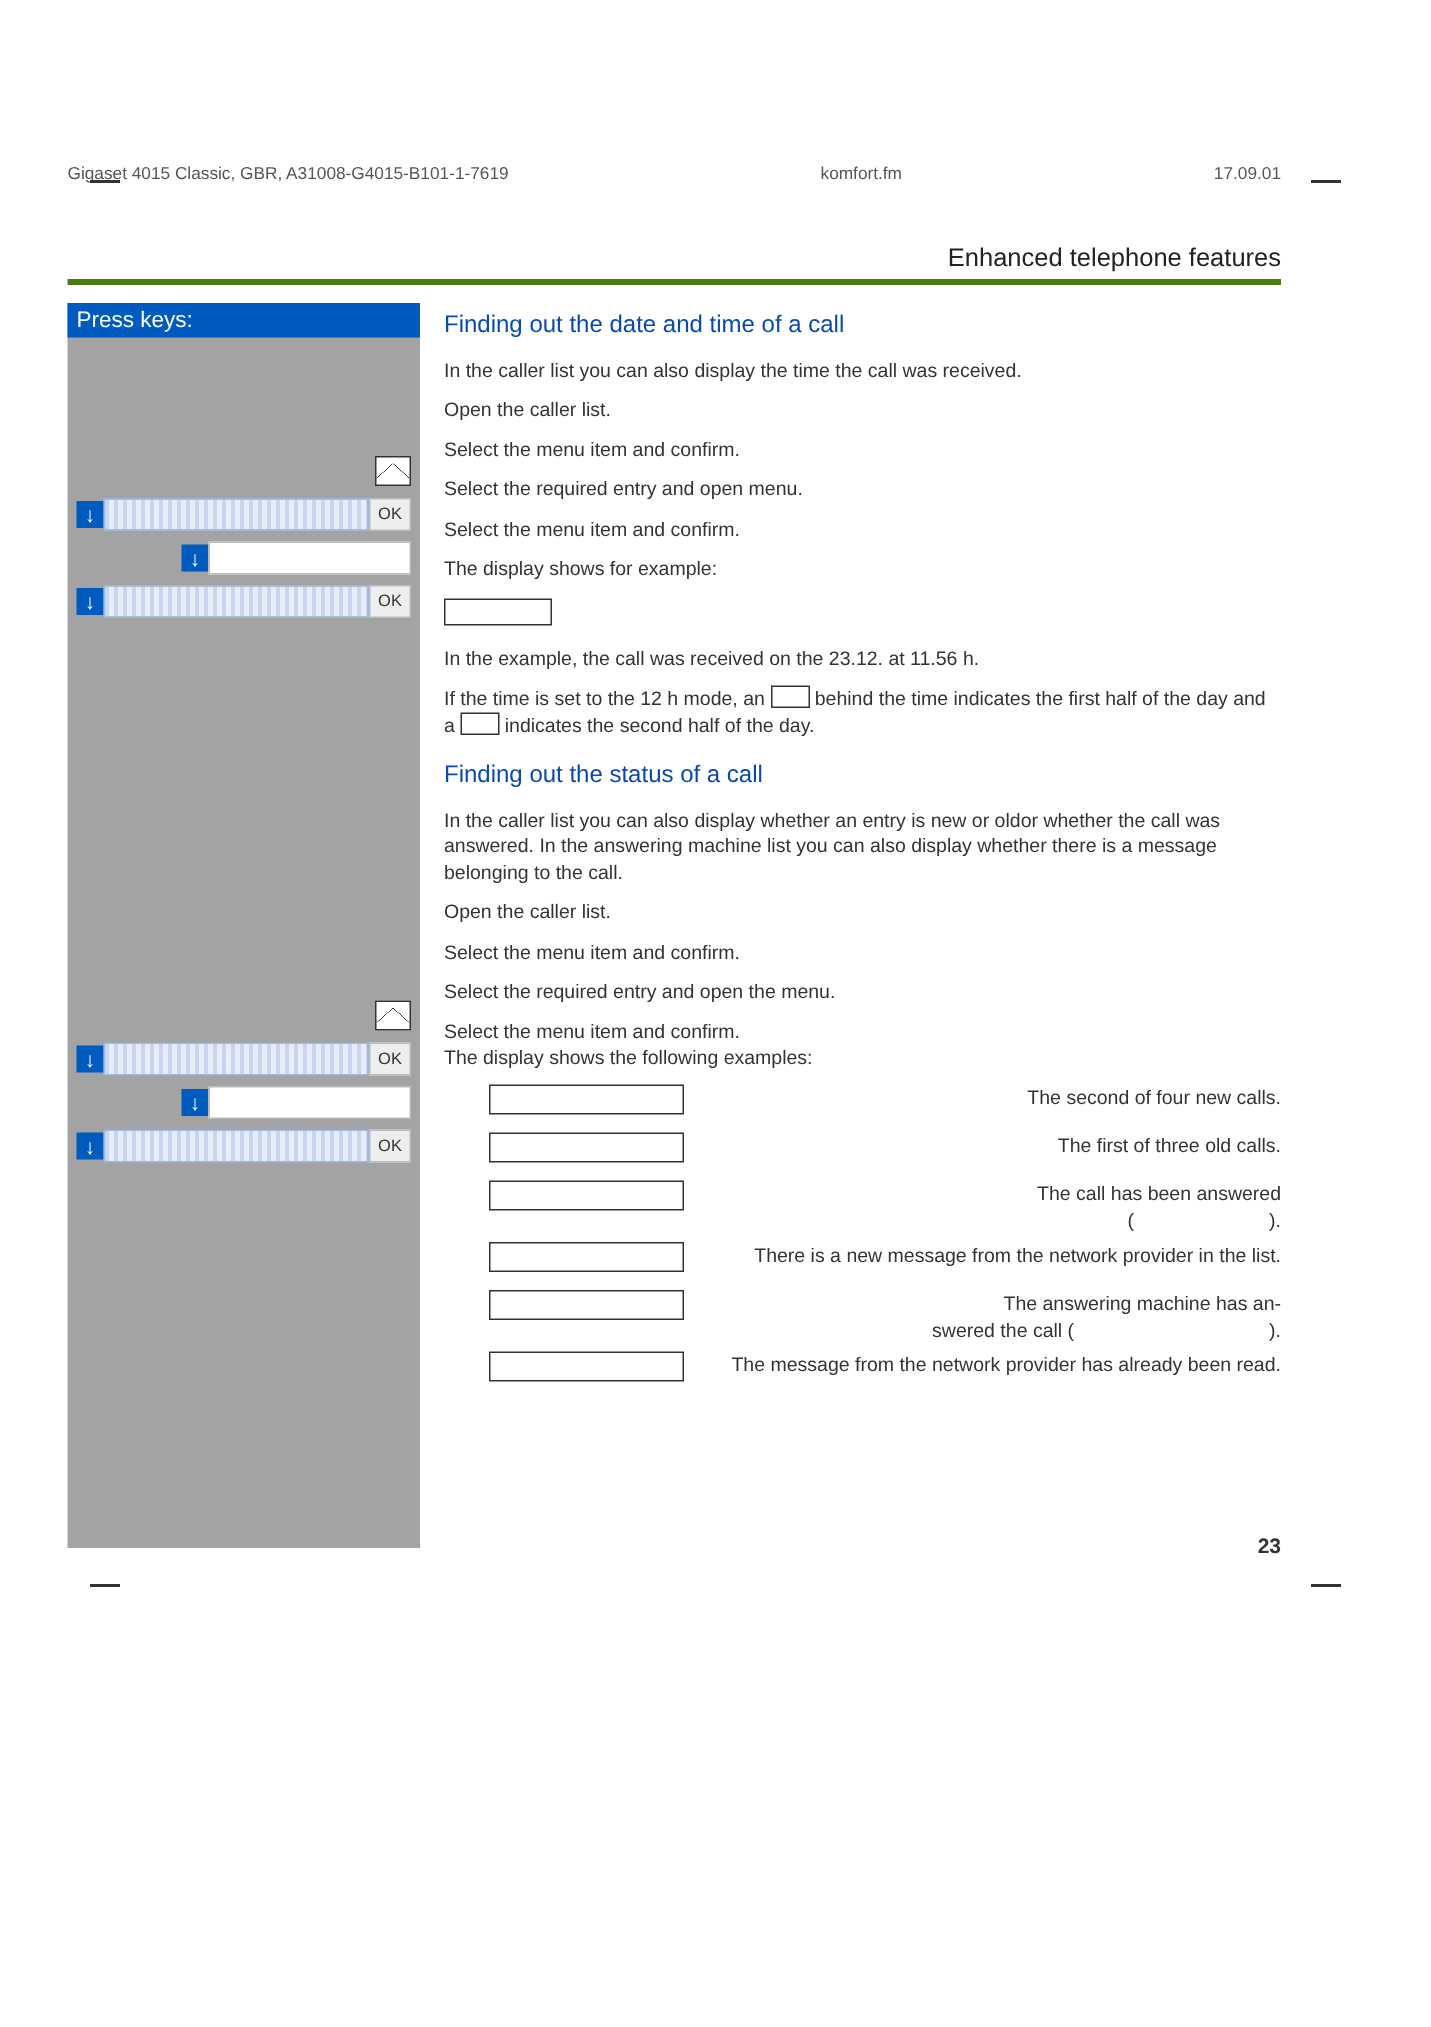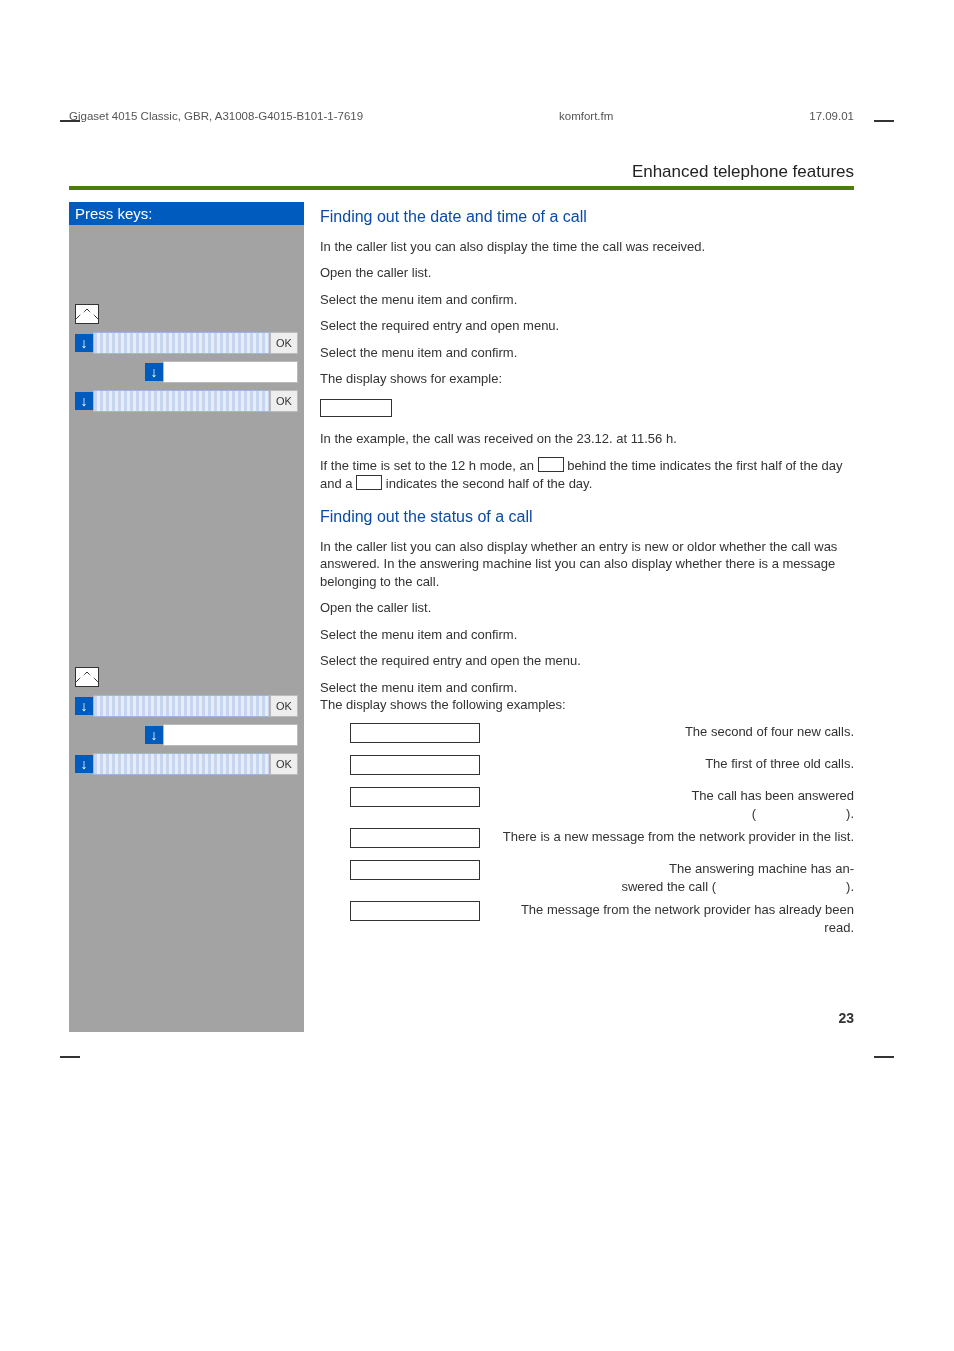--- a/index.html
+++ b/index.html
@@ -7,21 +7,21 @@
     padding: 0;
     background: #fff;
     font-family: Arial, Helvetica, sans-serif;
     color: #333;
   }
   .page {
     width: 954px;
     height: 1138px;
     position: relative;
     box-sizing: border-box;
-    padding: 110px 100px 0 69px;
+    padding: 110px 100px 0 45px;
   }
   .header-line {
     display: flex;
     justify-content: space-between;
     font-size: 11.5px;
     color: #555;
     margin-bottom: 40px;
   }
   .section-title {
     text-align: right;
@@ -44,21 +44,21 @@
   }
   .presskeys {
     background: #005bbf;
     color: #fff;
     font-size: 15px;
     padding: 3px 6px;
     margin: -6px -6px 10px -6px;
   }
   .leftrow {
     display: flex;
-    justify-content: flex-start;
+    justify-content: flex-end;
     align-items: center;
     gap: 0;
     margin-bottom: 7px;
     height: 22px;
   }
   .envelope {
     width: 22px; height: 18px;
     border: 1.2px solid #333;
     background: #fff;
     position: relative;
@@ -130,21 +130,21 @@
   .exrow {
     display:flex;
     gap: 10px;
     margin-bottom: 6px;
   }
   .extext { flex:1; font-size:13px; }
   .boxshort { width:70px; height:16px; border:1px solid #333; background:#fff; display:inline-block; margin-top:2px;}
   .pagenum {
     position:absolute;
     right:100px;
-    bottom:112px;
+    bottom:100px;
     font-size:14px;
     font-weight:bold;
   }
   .corner {position:absolute; width:20px; height:2px; background:#333;}
   .cornerv {position:absolute; width:2px; height:20px; background:#333;}
 </style>
 </head>
 <body>
 <div class="page">
 

